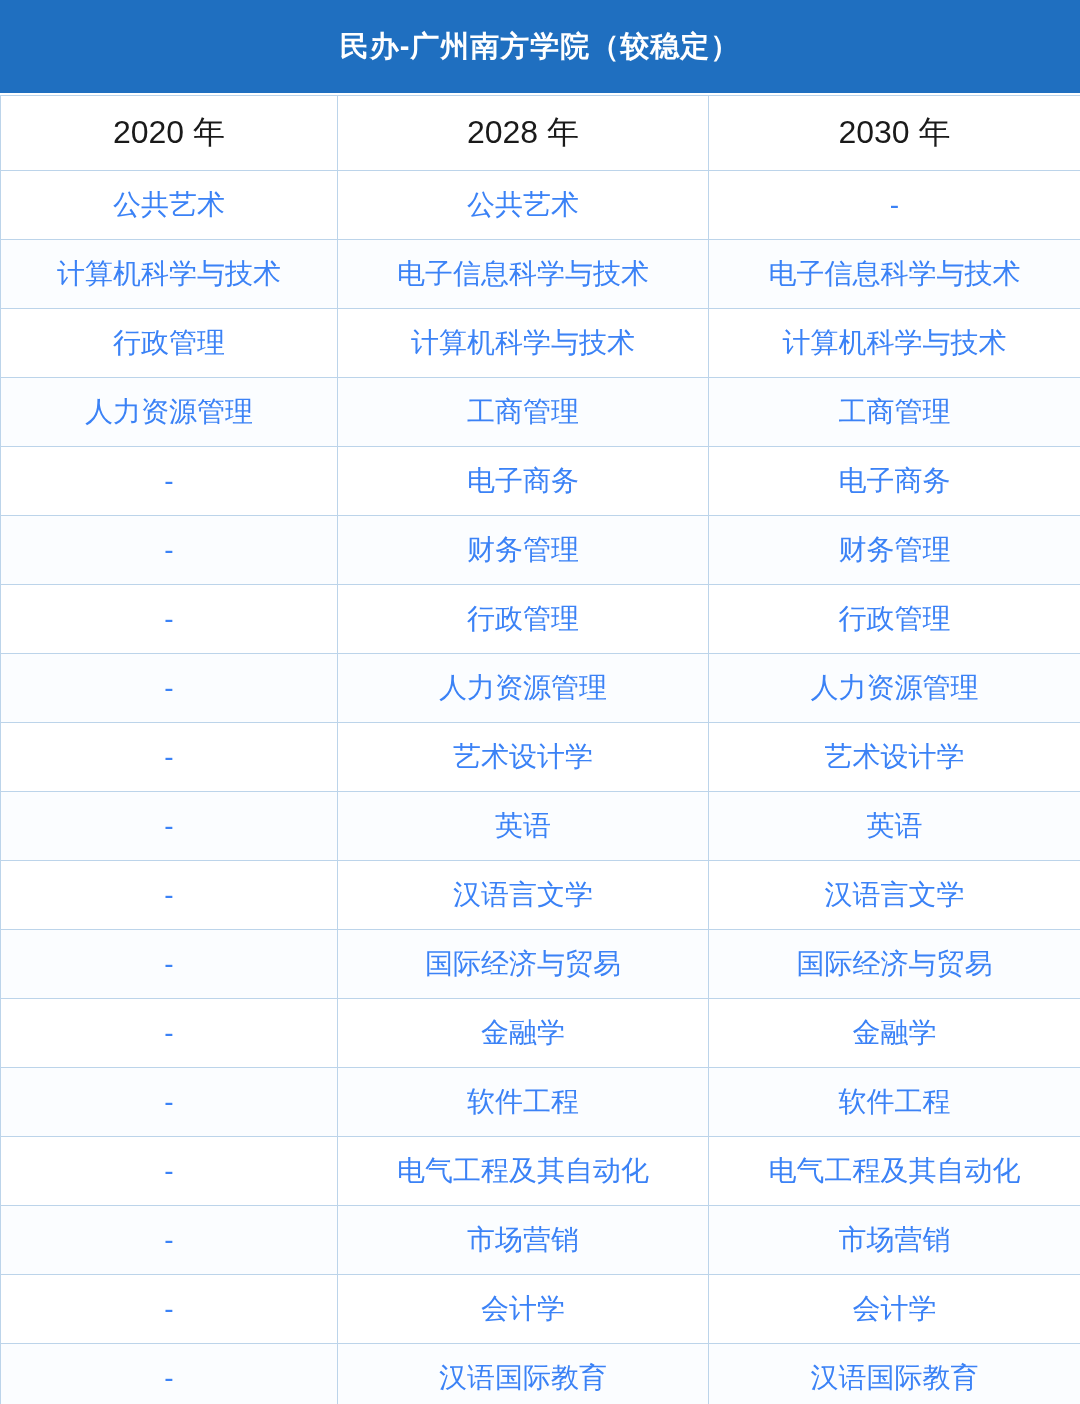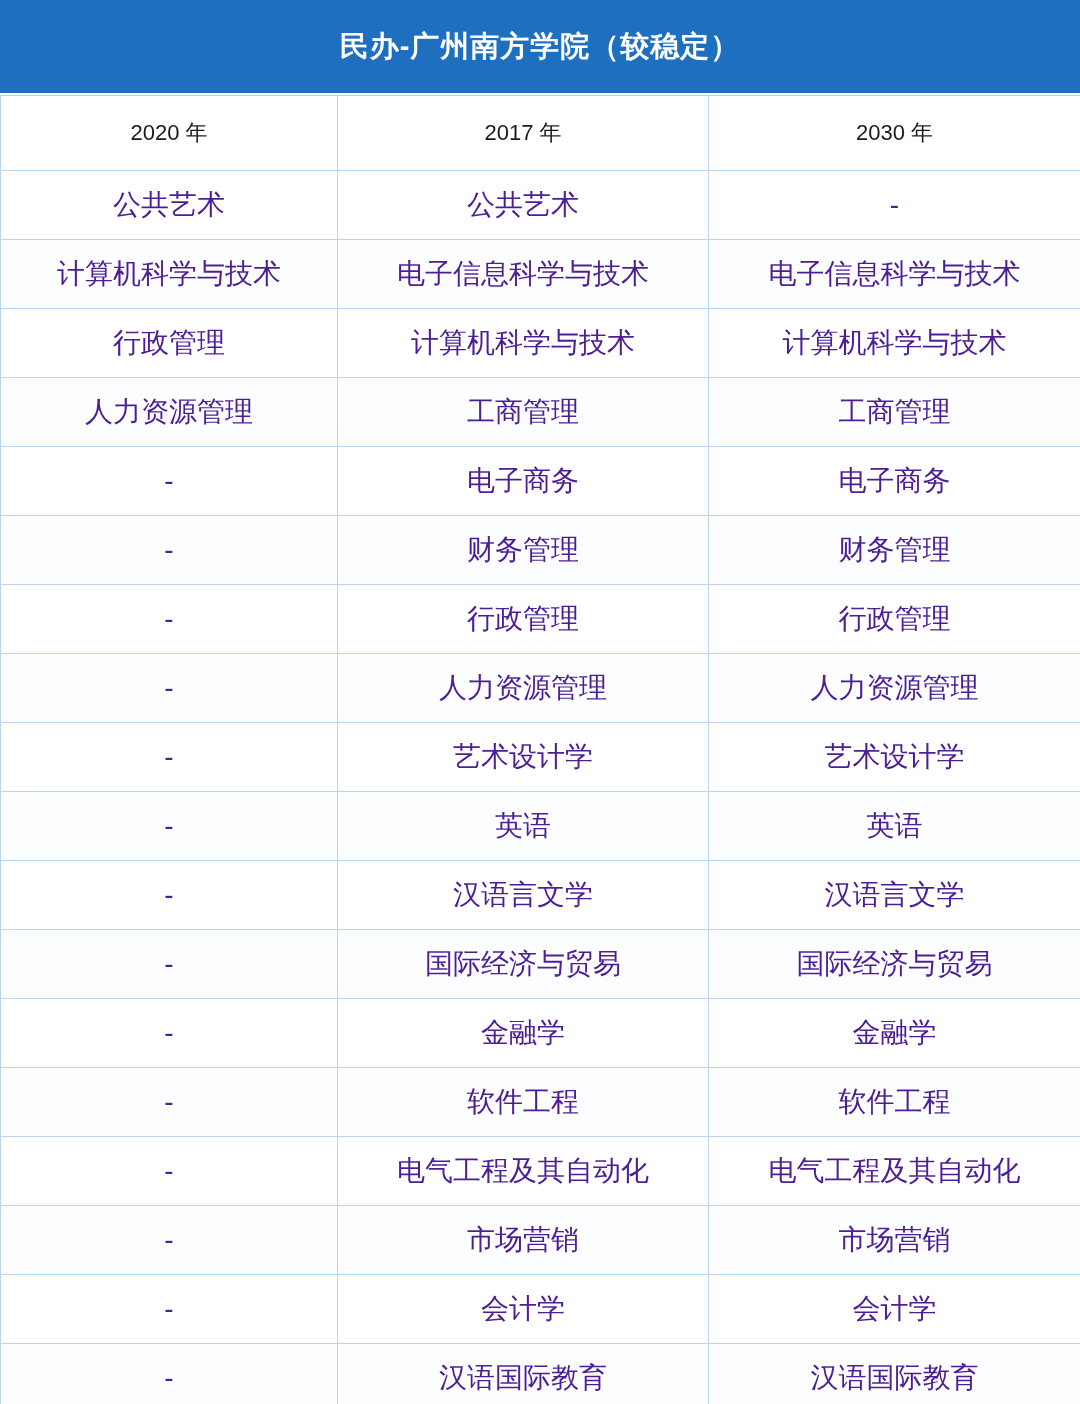--- a/index.html
+++ b/index.html
@@ -46,27 +46,27 @@
   table.major-table td {
     border: 1px solid #bcd4ea;
     text-align: center;
     vertical-align: middle;
     font-weight: normal;
     padding: 0 4px;
     box-sizing: border-box;
   }
   table.major-table thead th {
     height: 75px;
-    font-size: 22px;
+    font-size: 32px;
     color: #1a1a1a;
   }
   table.major-table tbody td {
     height: 69px;
     font-size: 28px;
-    color: #4c1d95;
+    color: #3b82f6;
     white-space: nowrap;
   }
   table.major-table tbody tr:nth-child(odd) td {
     background: #ffffff;
   }
   table.major-table tbody tr:nth-child(even) td {
     background: #fbfdff;
   }
 </style>
 </head>
@@ -78,21 +78,21 @@
 
   <table class="major-table">
     <colgroup>
       <col class="c1">
         <col class="c2">
         <col class="c3">
     </colgroup>
     <thead>
       <tr>
         <th>2020 年</th>
-        <th>2017 年</th>
+        <th>2028 年</th>
         <th>2030 年</th>
       </tr>
     </thead>
     <tbody>
       <tr>
         <td>公共艺术</td>
         <td>公共艺术</td>
         <td>-</td>
       </tr>
       <tr>

